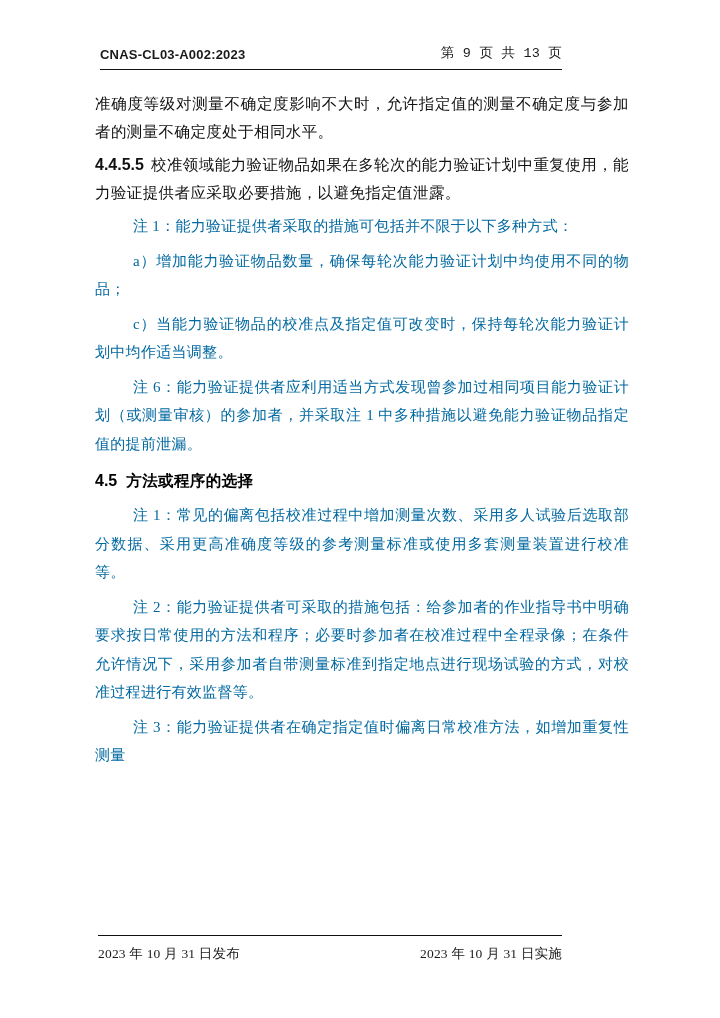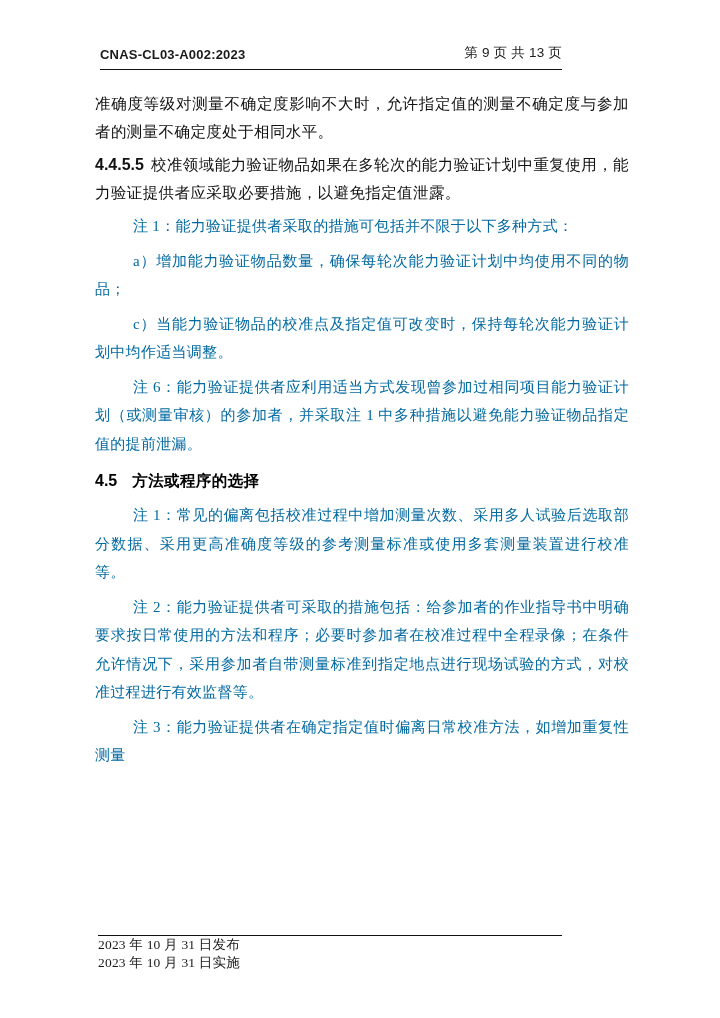--- a/index.html
+++ b/index.html
@@ -34,21 +34,21 @@
     font-family: "Liberation Sans", "DejaVu Sans", sans-serif;
     font-size: 13px;
     font-weight: 700;
     color: #1a1a1a;
     border-bottom: 1.6px solid #111111;
     padding-bottom: 7px;
     letter-spacing: 0.2px;
   }
   .page-header .page-info {
     font-weight: 400;
-    font-family: Liberation Sans, sans-serif;
+    font-family: Liberation Mono, monospace;
     font-size: 13.5px;
   }
   
   .doc-body {
     position: absolute;
     top: 90px;
     left: 95px;
     width: 534px;
   }
   .para {
@@ -80,35 +80,35 @@
   }
   .heading {
     font-family: "Liberation Sans", "DejaVu Sans", sans-serif;
     font-weight: 700;
     font-size: 15.5px;
     line-height: 28px;
     letter-spacing: 0.4px;
     margin: 9px 0 6px 0;
     color: #000000;
   }
-  .heading .clause-num { margin-right: 15px; }
+  .heading .clause-num { margin-right: 9px; }
   
   .page-footer {
     position: absolute;
     left: 98px;
     right: 94px;
     top: 935px;
     border-top: 1.6px solid #111111;
+    padding-top: 9px;
     display: flex;
     justify-content: space-between;
     font-family: "Liberation Serif", "DejaVu Serif", serif;
     font-size: 13.5px;
     color: #1a1a1a;
     letter-spacing: 0.2px;
-    flex-direction: column;
   }
 </style>
 </head>
 <body>
 
 <div class="page">
 
   <div class="page-header">
     <span class="doc-code">CNAS-CL03-A002:2023</span>
     <span class="page-info">第 9 页 共 13 页</span>

